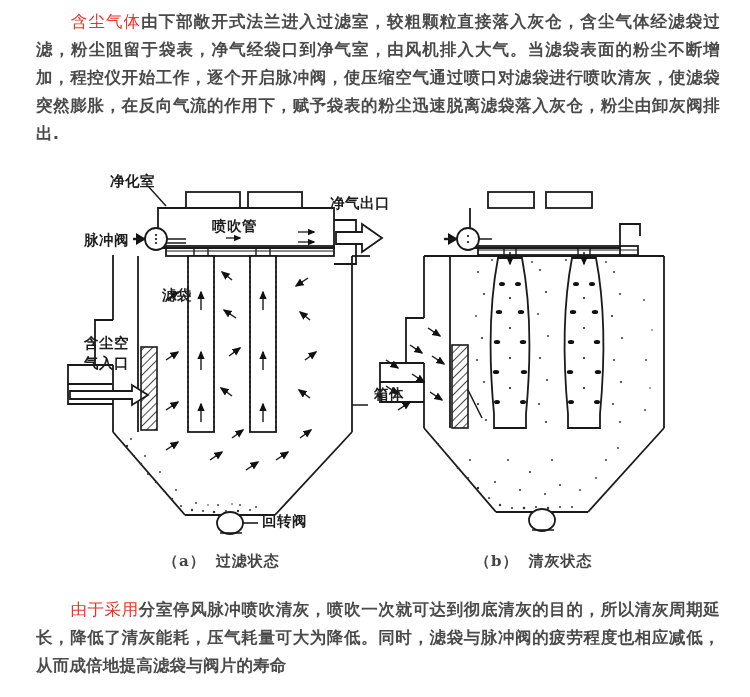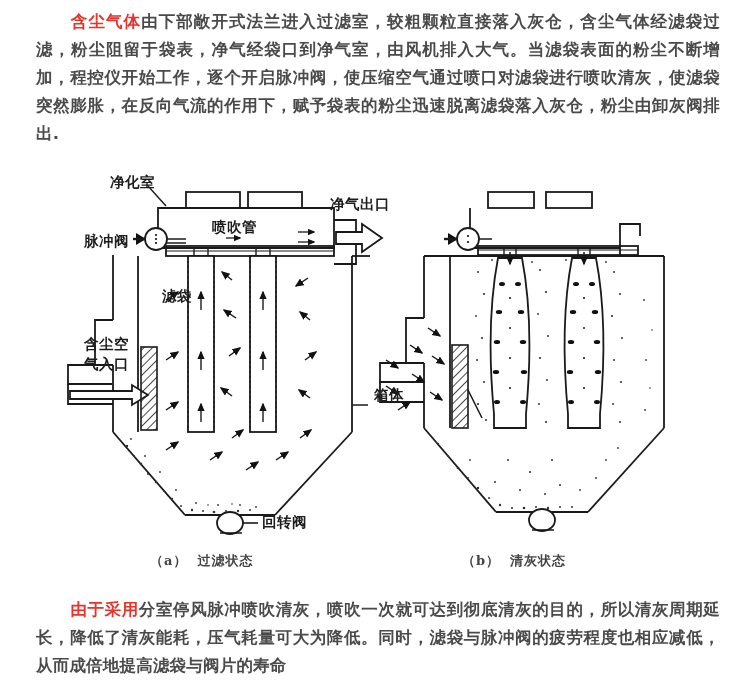--- a/index.html
+++ b/index.html
@@ -16,43 +16,44 @@
     left:36px;right:30px;
     font-size:16.5px;
     line-height:28px;
     letter-spacing:0.2px;
     text-align:justify;
     color:#4a4a4a;
     font-weight:600;
   }
   #top-paragraph{top:8px;}
   #bottom-paragraph{top:596px;}
-  .hl{color:#e8322a;font-weight:700;}
+  .hl{color:#e8322a;font-weight:400;}
   .indent{display:inline-block;width:34px;}
 
   
   #figure{
     position:absolute;
     left:0;top:160px;
-    width:750px;height:420px;
+    width:750px;height:420px;font-family:Liberation Mono, monospace;
   }
   #figure svg{display:block;}
 
   .cap-row{
     position:absolute;
     top:552px;left:0;width:750px;
     height:30px;
   }
   .cap{
     position:absolute;
-    font-size:13px;
+    font-size:15px;
     font-weight:700;
     color:#444;
     letter-spacing:1px;
     white-space:nowrap;
+    margin-left:13px;
   }
   #caption-a{left:150px;}
   #caption-b{left:462px;}
   .cap .cletter{font-family:"DejaVu Serif","Liberation Serif",serif;font-weight:700;}
   .cap .ctext{margin-left:10px;}
 
   
   .dlabel{
     position:absolute;
     font-size:14.5px;

